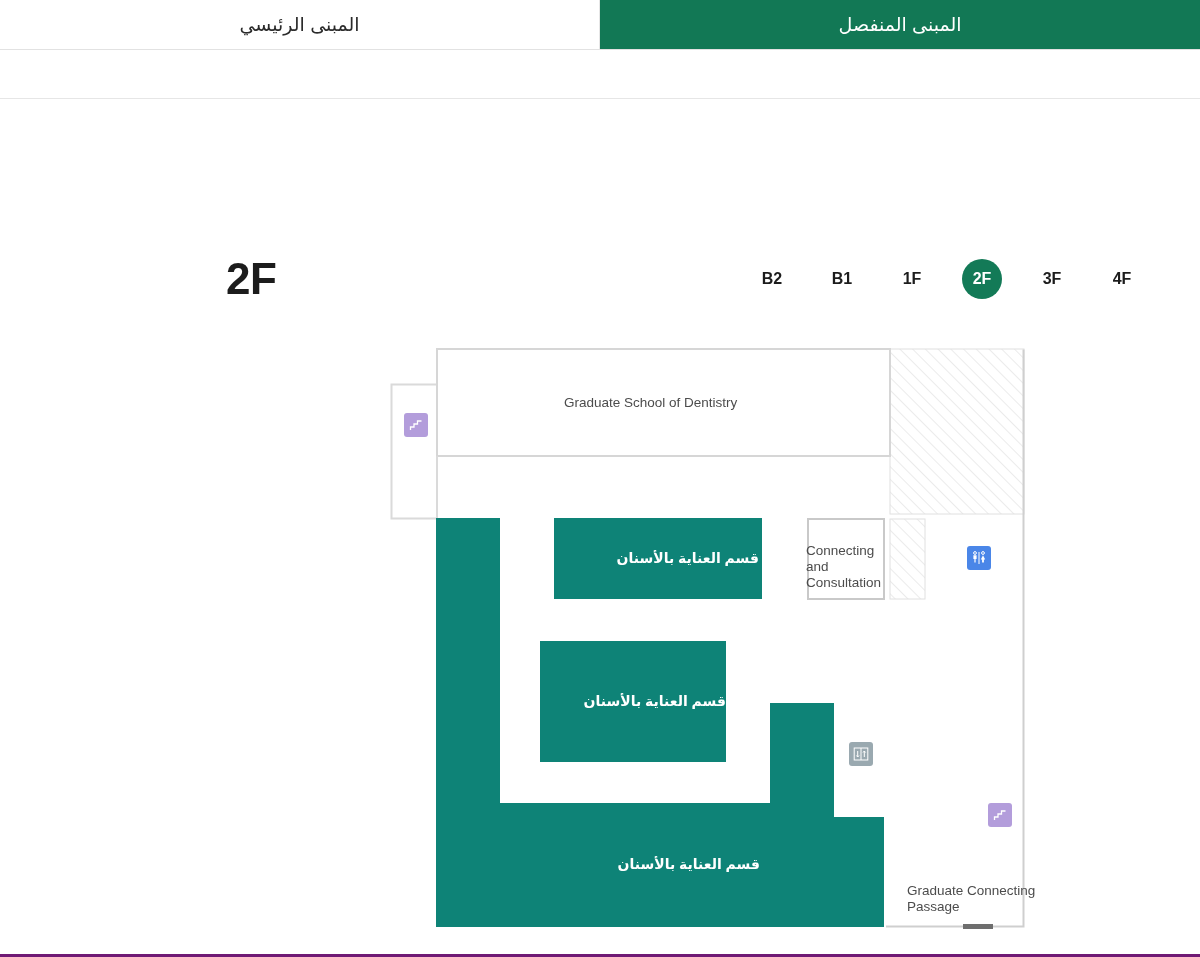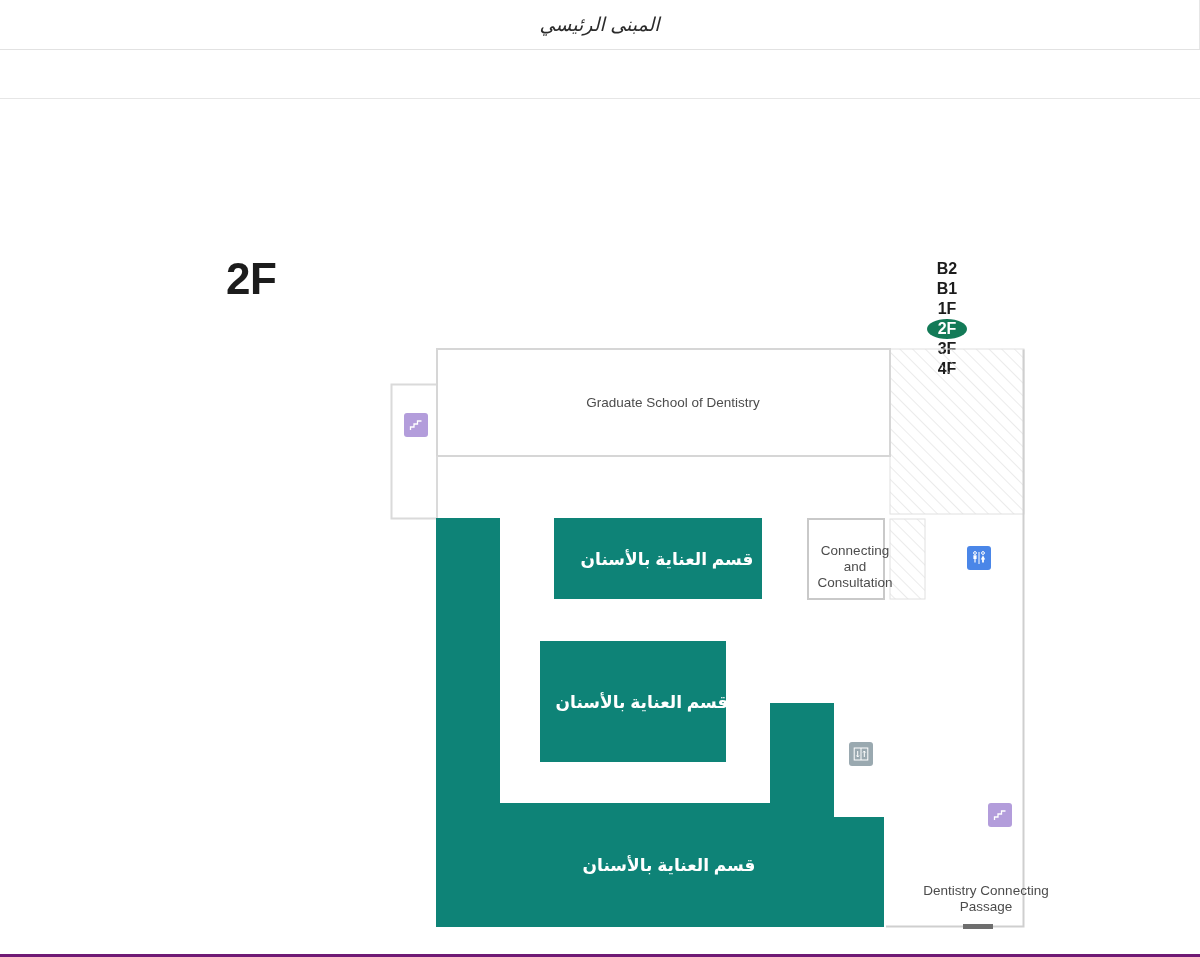--- a/index.html
+++ b/index.html
@@ -28,21 +28,20 @@
   .building-tab {
     flex: 1 1 50%;
     display: flex;
     align-items: center;
     justify-content: center;
     font-size: 19px;
     letter-spacing: .2px;
     box-sizing: border-box;
     cursor: pointer;
     user-select: none;
-    font-style: italic;
   }
   .building-tab.inactive {
     background: #ffffff;
     color: #2b2b2b;
     border-right: 1px solid #e6e6e6;
   }
   .building-tab.active {
     background: #127855;
     color: #ffffff;
   }
@@ -72,22 +71,22 @@
   }
 
   
   .floor-selector {
     position: absolute;
     left: 752px;
     top: 160px;
     width: 390px;
     height: 40px;
     display: flex;
-    flex-direction: column;
-    align-items: center;
+    flex-direction: row;
+    align-items: flex-end;
     justify-content: space-between;
     direction: ltr;
   }
   .floor-btn {
     width: 40px;
     height: 40px;
     border-radius: 50%;
     display: flex;
     align-items: center;
     justify-content: center;
@@ -111,33 +110,31 @@
     left: 0;
     top: 0;
     width: 1200px;
     height: 859px;
     direction: ltr;
   }
   .map svg { display: block; }
 
   .map-label {
     position: absolute;
-    text-align: center;
     pointer-events: none;
     line-height: 1.18;
-    margin-left: 9px;
   }
   .map-label.en {
     color: #4c4c4c;
     font-size: 13.5px;
     direction: ltr;
   }
   .map-label.ar-on-teal {
     color: #ffffff;
-    font-size: 17px;
+    font-size: 14px;
     font-weight: 700;
     direction: rtl;
   }
 
   
   .fac-icon {
     position: absolute;
     width: 24px;
     height: 24px;
     border-radius: 3px;
@@ -148,20 +145,21 @@
   }
   .fac-icon.stairs   { background: #b39ddb; }
   .fac-icon.elevator { background: #9aa9b0; }
   .fac-icon.restroom { background: #4a86e8; }
   .fac-icon svg { display: block; }
 </style>
 </head>
 <body>
 
 <div class="building-tabs">
+  <div class="building-tab active">المبنى المنفصل</div>
   <div class="building-tab inactive">المبنى الرئيسي</div>
 </div>
 
 <div class="panel">
 
   <div class="floor-heading">2F</div>
 
   <div class="floor-selector">
     <button class="floor-btn">B2</button>
     <button class="floor-btn">B1</button>
@@ -215,21 +213,21 @@
     <div class="map-label en" style="left:564px; top:296px; width:200px;">Graduate School of Dentistry</div>
 
     <div class="map-label ar-on-teal" style="left:557px; top:451px; width:202px;">قسم العناية بالأسنان</div>
 
     <div class="map-label ar-on-teal" style="left:540px; top:594px; width:186px;">قسم العناية بالأسنان</div>
 
     <div class="map-label ar-on-teal" style="left:560px; top:757px; width:200px;">قسم العناية بالأسنان</div>
 
     <div class="map-label en" style="left:806px; top:444px; width:80px;">Connecting and Consultation</div>
 
-    <div class="map-label en" style="left:907px; top:784px; width:140px;">Dentistry Connecting Passage</div>
+    <div class="map-label en" style="left:907px; top:784px; width:140px;">Graduate Connecting Passage</div>
 
     <div class="fac-icon stairs" style="left:404px; top:314px;">
       <svg width="14" height="14" viewBox="0 0 14 14">
         <polyline points="1.5,12 1.5,9 5,9 5,6 8.5,6 8.5,3 12.5,3" fill="none" stroke="#ffffff" stroke-width="1.3"></polyline>
       </svg>
     </div>
 
     <div class="fac-icon restroom" style="left:967px; top:447px;">
       <svg width="16" height="16" viewBox="0 0 16 16">
         <circle cx="4" cy="3" r="1.4" fill="none" stroke="#ffffff" stroke-width="1"></circle>

